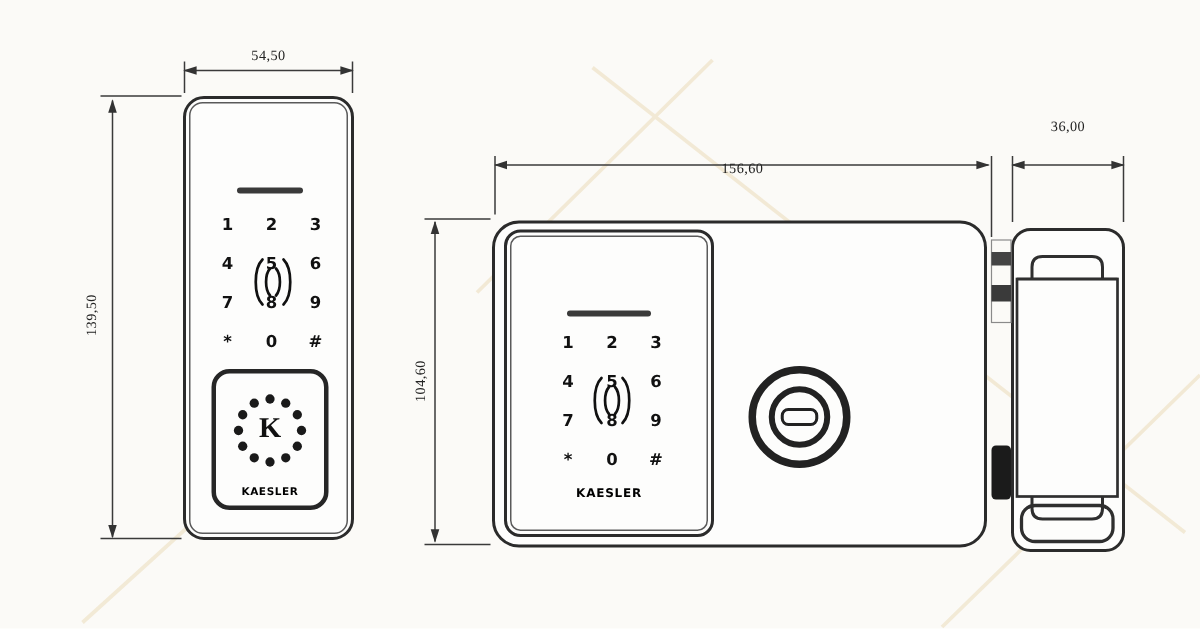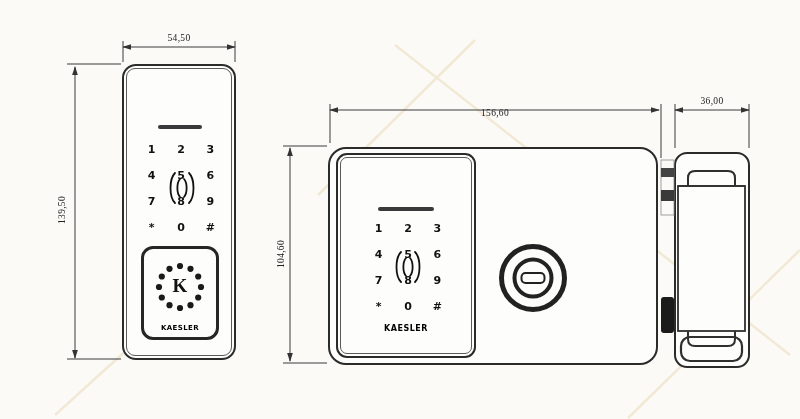--- a/index.html
+++ b/index.html
@@ -202,15 +202,15 @@
       <line x1="675" y1="110" x2="749" y2="110" marker-start="url(#arw)" marker-end="url(#arw)"></line>
       <line x1="675" y1="104" x2="675" y2="148"></line>
       <line x1="749" y1="104" x2="749" y2="148"></line>
     </g>
   </svg>
 
   <span class="dim" style="left:147px;top:33px;">54,50</span>
   <span class="dim v" style="left:30px;top:205px;">139,50</span>
   <span class="dim" style="left:463px;top:108px;">156,60</span>
   <span class="dim v" style="left:249px;top:249px;">104,60</span>
-  <span class="dim" style="left:680px;top:96px;">36,00</span>
+  <span class="dim" style="left:680px;top:80px;">36,00</span>
 
 </div>
 
 </body></html>

